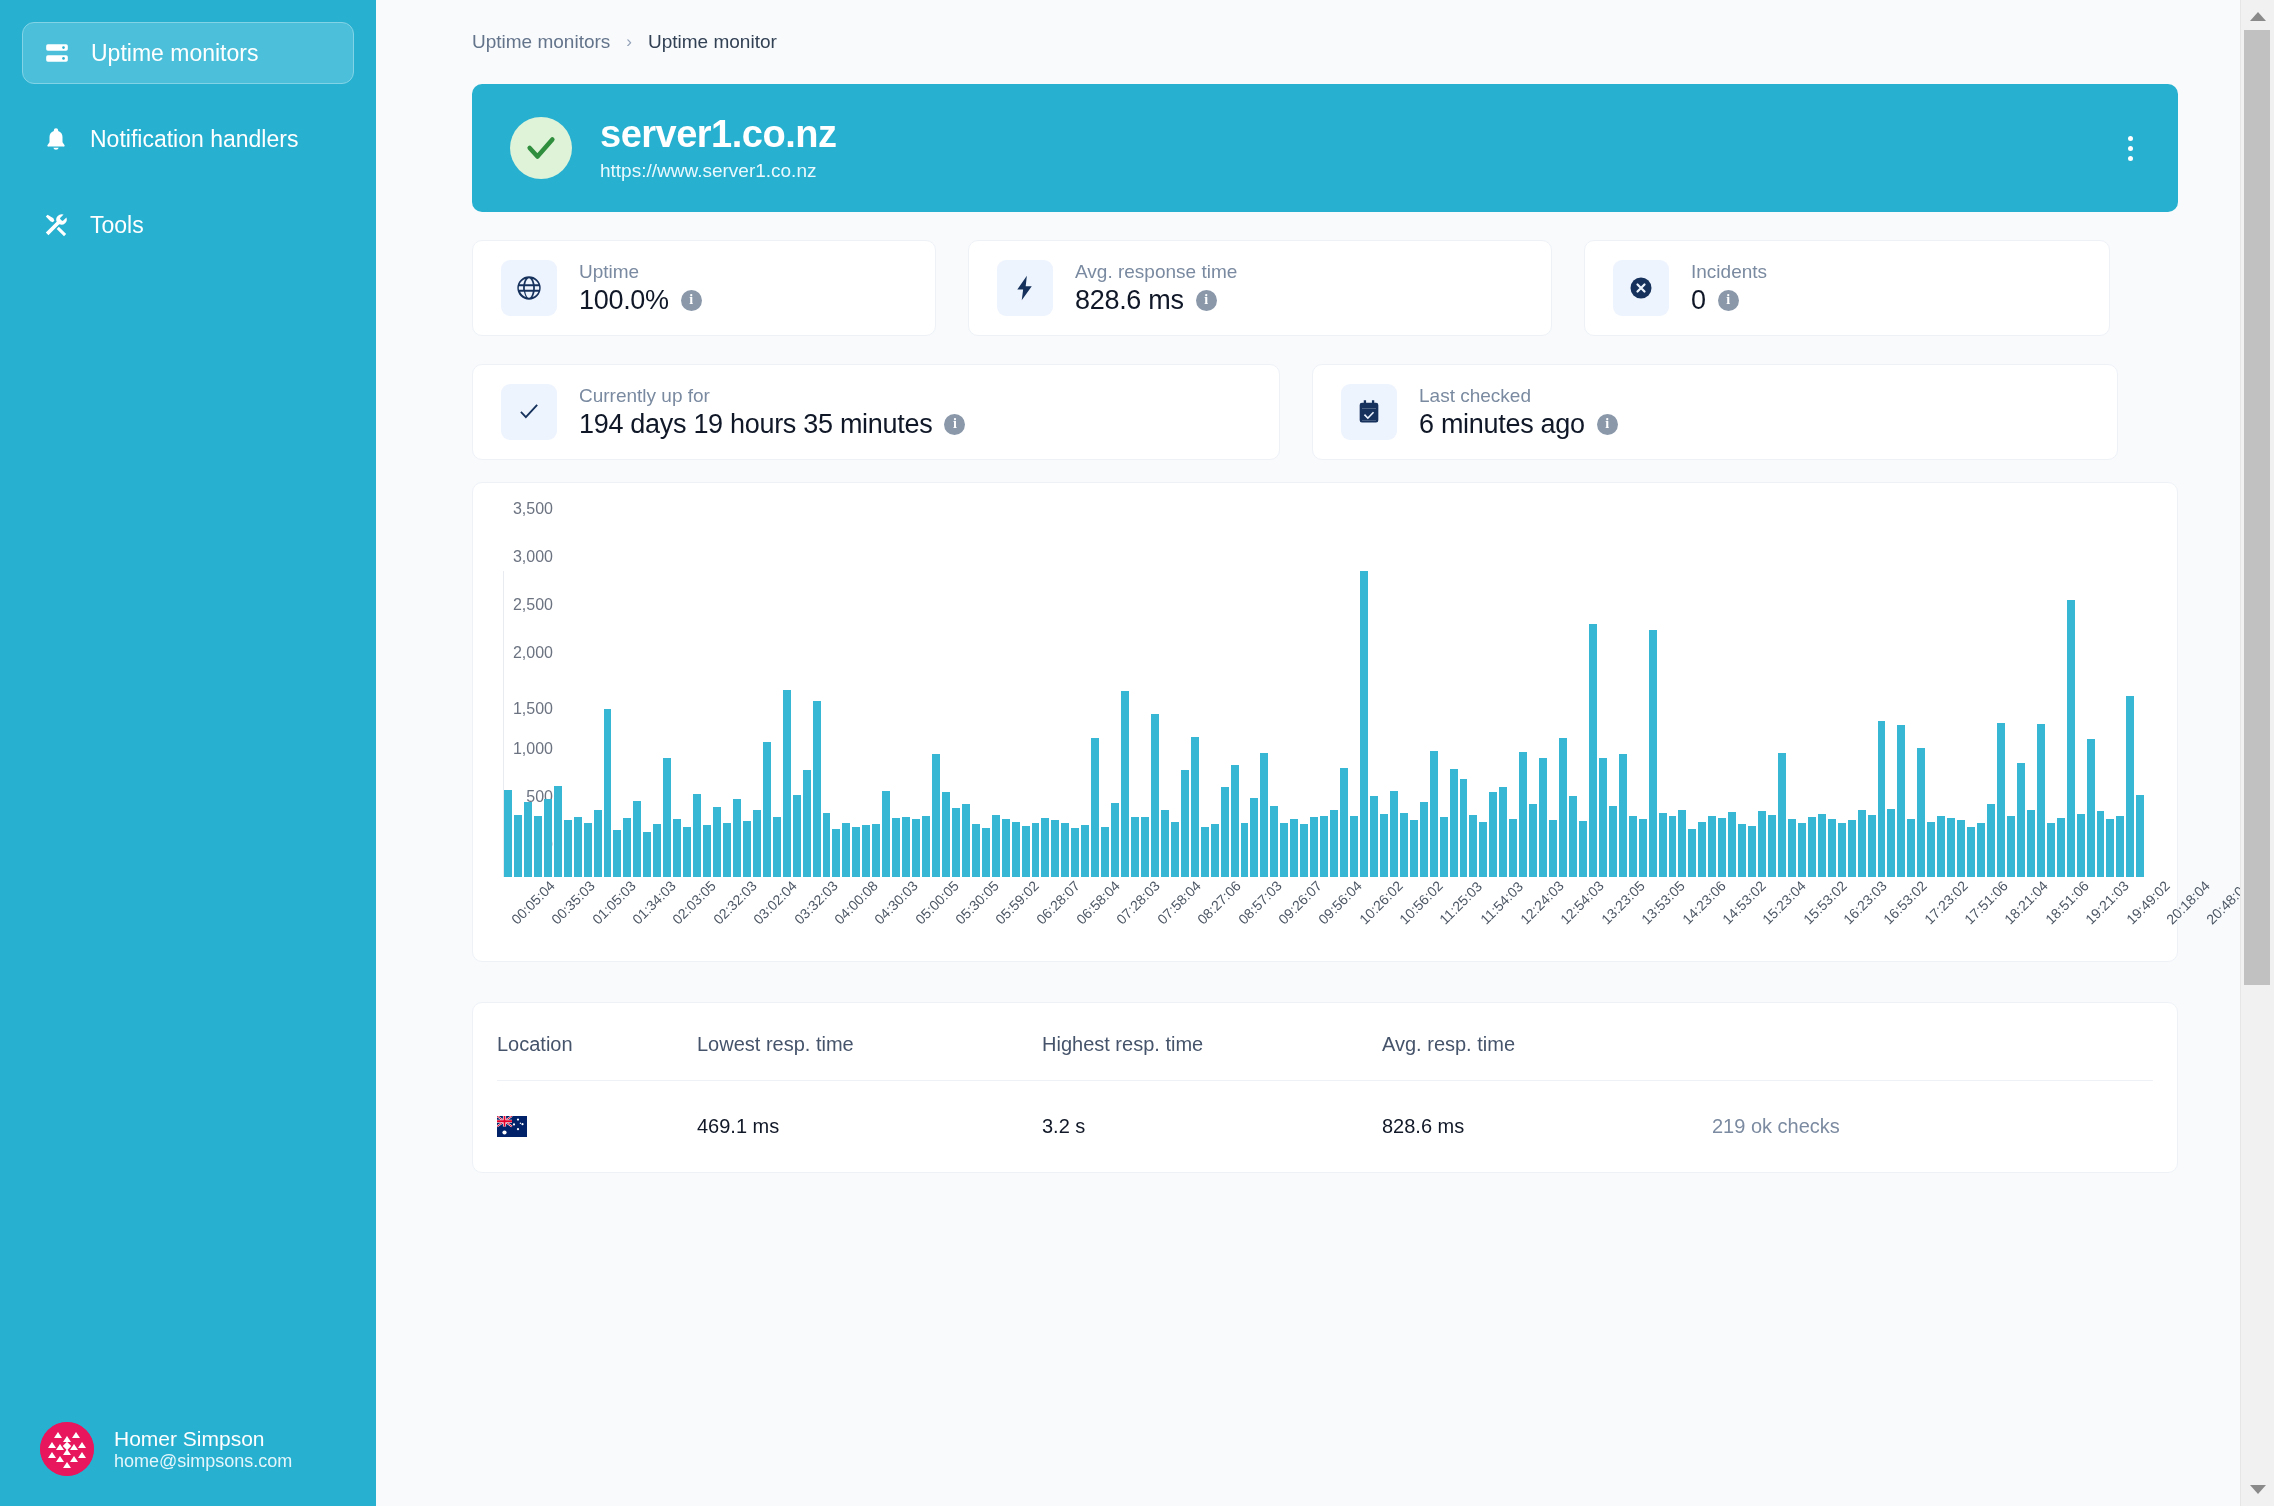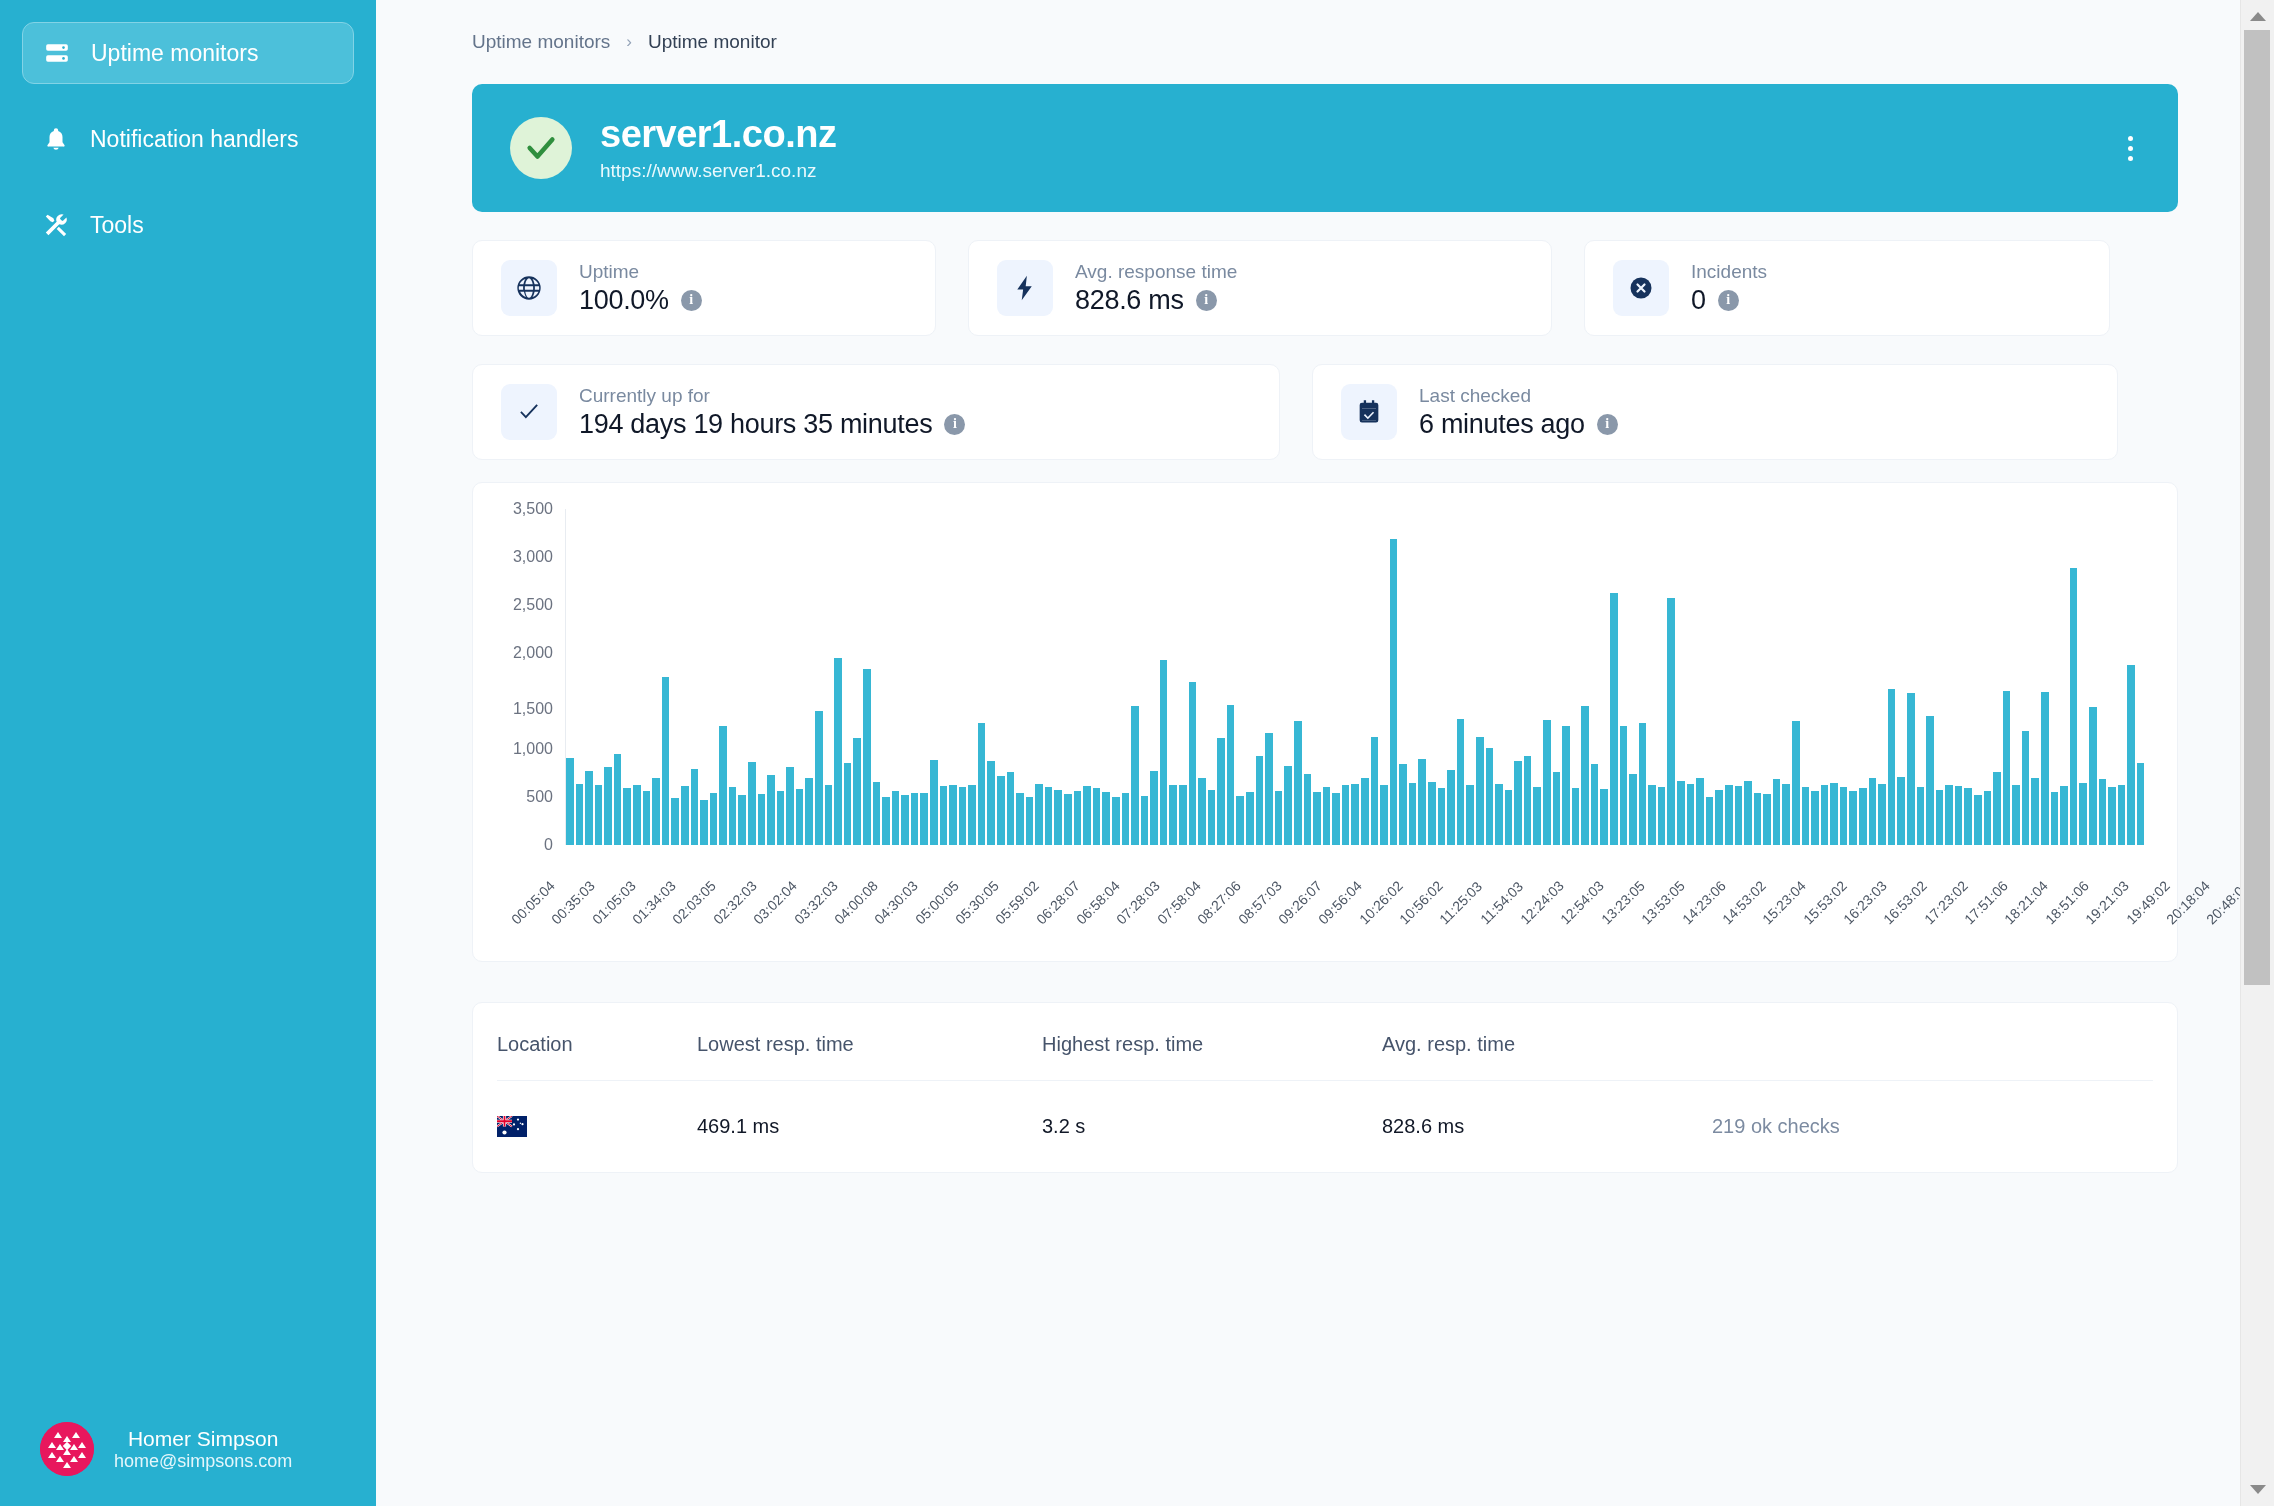--- a/index.html
+++ b/index.html
@@ -35,21 +35,21 @@
   .user-block {
     position: absolute; left: 0; bottom: 30px; width: 376px;
     display: flex; align-items: center; gap: 20px; padding: 0 40px;
   }
   .avatar {
     width: 54px; height: 54px; border-radius: 50%;
     background: #e8175d; flex: 0 0 54px;
     overflow: hidden; position: relative;
   }
   .avatar svg { width: 54px; height: 54px; display:block; }
-  .user-meta { display: flex; flex-direction: column; gap: 0; align-items: center; }
+  .user-meta { display: flex; flex-direction: column; gap: 0; }
   .user-name { color: #ffffff; font-size: 21px; }
   .user-mail { color: #e4f6fb; font-size: 18px; }
 
   
   .main {
     flex: 1; height: 1506px; background: #f8fafc;
     overflow: hidden; position: relative;
   }
   .content { padding: 0 96px 0 96px; width: 1898px; }
 
@@ -118,21 +118,21 @@
     background:#f1f4f8; border-radius: 8px; width: 50px; height: 50px;
     display:flex; align-items:center; justify-content:center; cursor:pointer;
   }
   .dl-btn svg { width: 24px; height: 24px; fill:#0f172a; }
 
   
   .chart-card {
     background:#ffffff; border:1px solid #eef2f7; border-radius: 10px;
     margin-top: 22px; height: 480px; padding: 26px 30px 0 30px; position: relative;
   }
-  .chart-area { display:flex; height: 336px; }
+  .chart-area { display:flex; height: 336px; flex-direction: column; }
   .y-axis {
     width: 62px; position: relative; flex: 0 0 62px;
   }
   .y-tick {
     position:absolute; right: 12px; transform: translateY(-50%);
     font-size: 16px; color: #6b7280; white-space: nowrap;
   }
   .plot {
     flex: 1; position: relative; border-left: 1px solid #e8ecf1;
     display:flex; align-items:flex-end; gap: 0;

